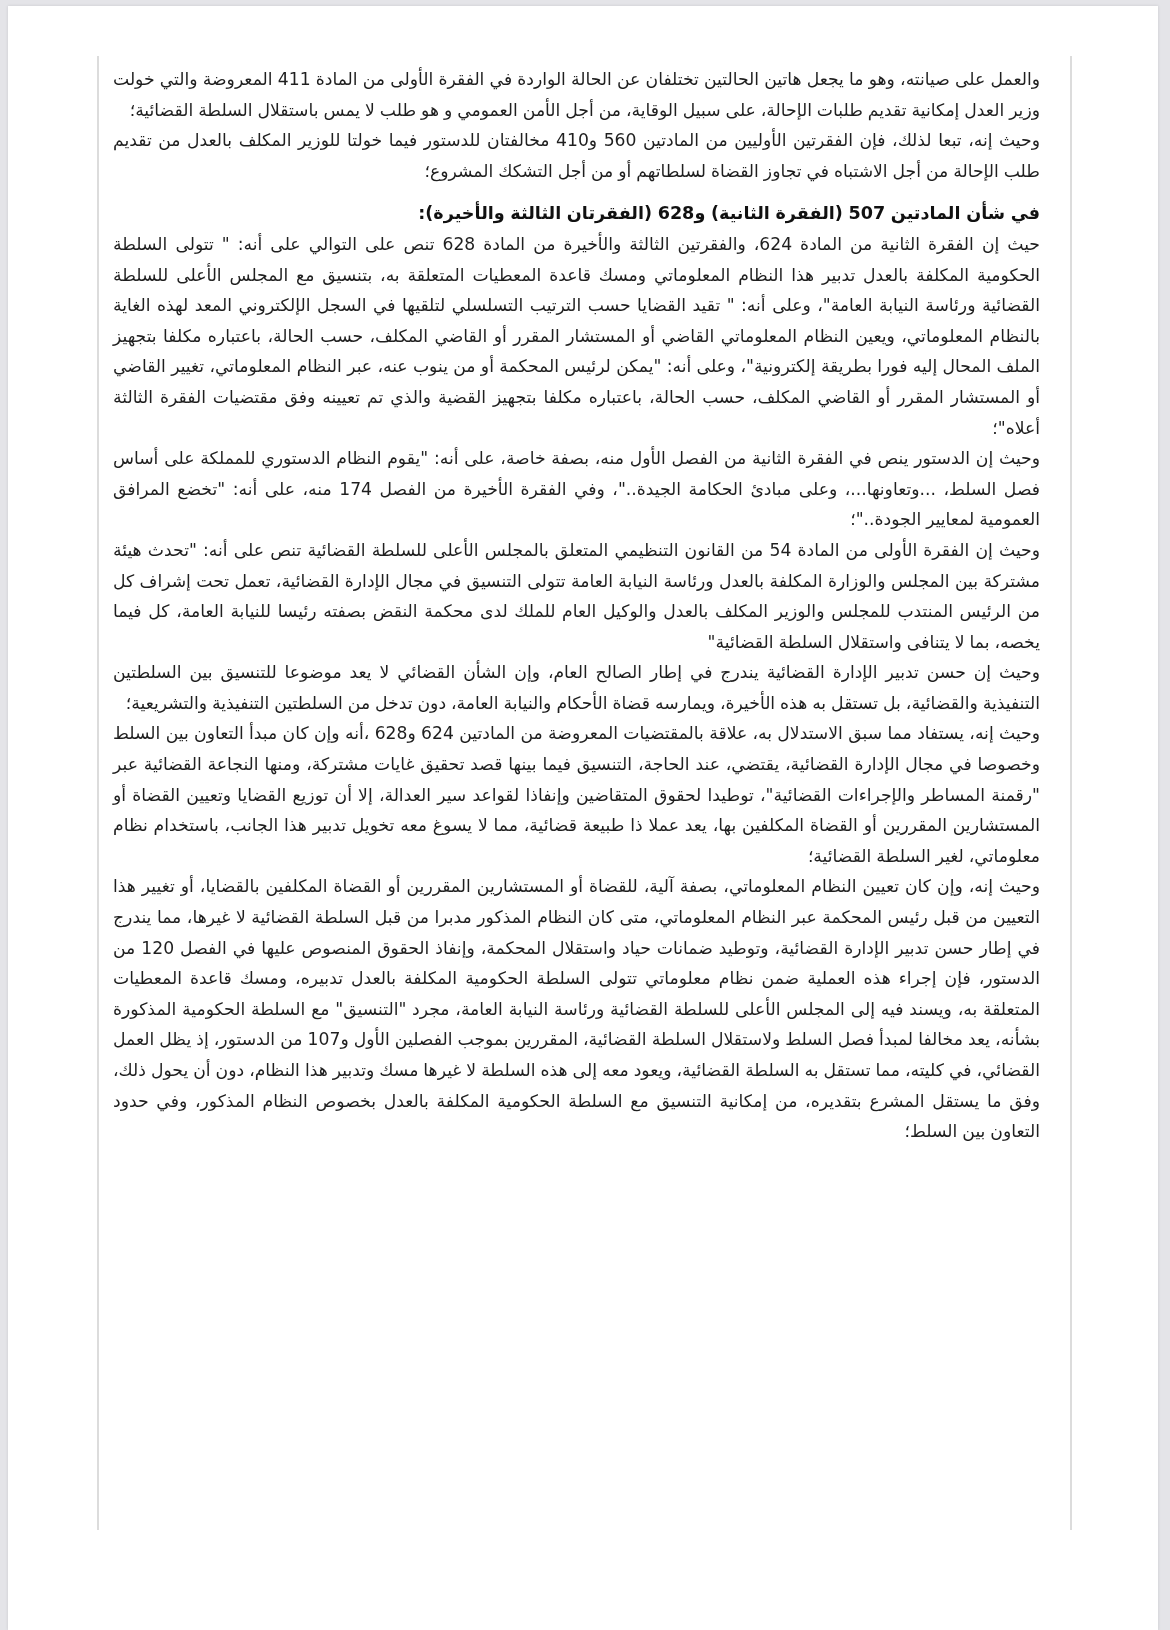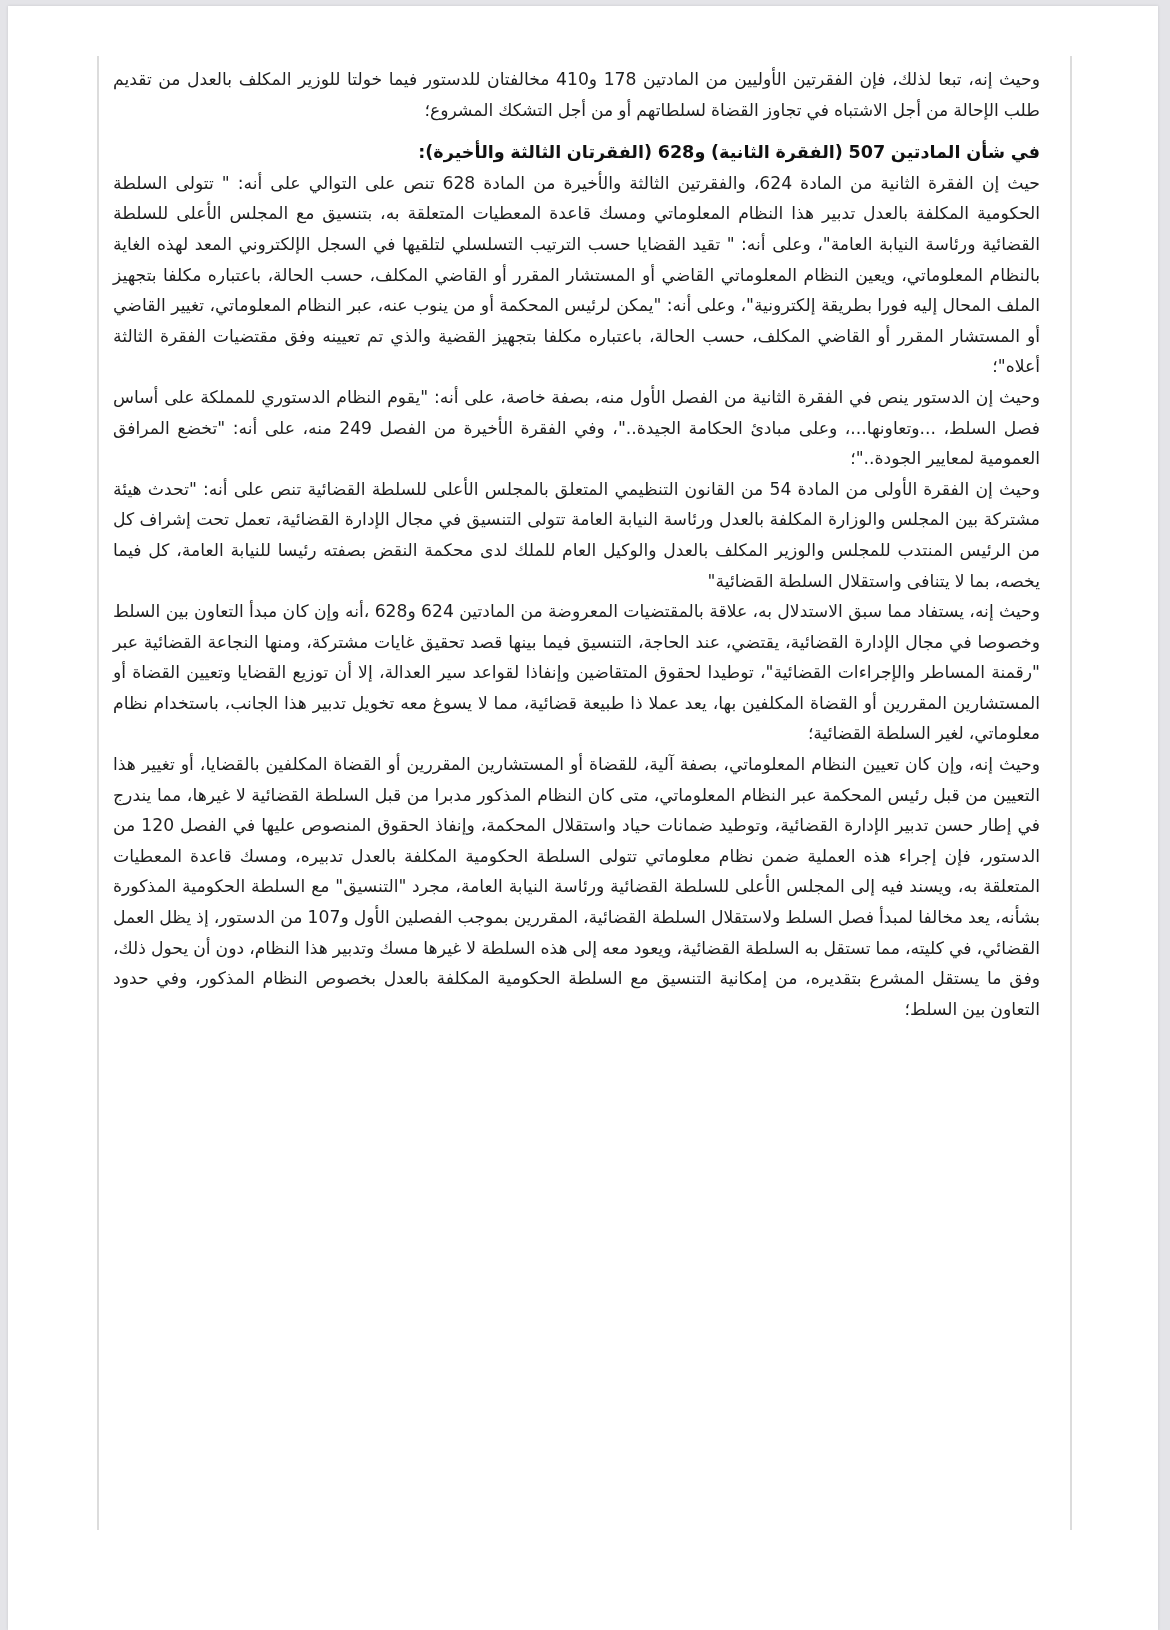--- a/index.html
+++ b/index.html
@@ -58,22 +58,24 @@
       margin-top: 12px;
       font-size: 17.6px;
     }
   </style>
 </head>
 <body>
 
 <div class="sheet">
   <div class="column">
     <div class="text">
-      <p>وحيث إنه، تبعا لذلك، فإن الفقرتين الأوليين من المادتين 178 و410 مخالفتان للدستور فيما خولتا للوزير المكلف بالعدل من تقديم طلب الإحالة من أجل الاشتباه في تجاوز القضاة لسلطاتهم أو من أجل التشكك المشروع؛</p>
+      <p>والعمل على صيانته، وهو ما يجعل هاتين الحالتين تختلفان عن الحالة الواردة في الفقرة الأولى من المادة 411 المعروضة والتي خولت وزير العدل إمكانية تقديم طلبات الإحالة، على سبيل الوقاية، من أجل الأمن العمومي و هو طلب لا يمس باستقلال السلطة القضائية؛</p>
+      <p>وحيث إنه، تبعا لذلك، فإن الفقرتين الأوليين من المادتين 560 و410 مخالفتان للدستور فيما خولتا للوزير المكلف بالعدل من تقديم طلب الإحالة من أجل الاشتباه في تجاوز القضاة لسلطاتهم أو من أجل التشكك المشروع؛</p>
       <p class="heading">في شأن المادتين 507 (الفقرة الثانية) و628 (الفقرتان الثالثة والأخيرة):</p>
       <p>حيث إن الفقرة الثانية من المادة 624، والفقرتين الثالثة والأخيرة من المادة 628 تنص على التوالي على أنه: " تتولى السلطة الحكومية المكلفة بالعدل تدبير هذا النظام المعلوماتي ومسك قاعدة المعطيات المتعلقة به، بتنسيق مع المجلس الأعلى للسلطة القضائية ورئاسة النيابة العامة"، وعلى أنه: " تقيد القضايا حسب الترتيب التسلسلي لتلقيها في السجل الإلكتروني المعد لهذه الغاية بالنظام المعلوماتي، ويعين النظام المعلوماتي القاضي أو المستشار المقرر أو القاضي المكلف، حسب الحالة، باعتباره مكلفا بتجهيز الملف المحال إليه فورا بطريقة إلكترونية"، وعلى أنه: "يمكن لرئيس المحكمة أو من ينوب عنه، عبر النظام المعلوماتي، تغيير القاضي أو المستشار المقرر أو القاضي المكلف، حسب الحالة، باعتباره مكلفا بتجهيز القضية والذي تم تعيينه وفق مقتضيات الفقرة الثالثة أعلاه"؛</p>
-      <p>وحيث إن الدستور ينص في الفقرة الثانية من الفصل الأول منه، بصفة خاصة، على أنه: "يقوم النظام الدستوري للمملكة على أساس فصل السلط، ...وتعاونها...، وعلى مبادئ الحكامة الجيدة.."، وفي الفقرة الأخيرة من الفصل 249 منه، على أنه: "تخضع المرافق العمومية لمعايير الجودة.."؛</p>
+      <p>وحيث إن الدستور ينص في الفقرة الثانية من الفصل الأول منه، بصفة خاصة، على أنه: "يقوم النظام الدستوري للمملكة على أساس فصل السلط، ...وتعاونها...، وعلى مبادئ الحكامة الجيدة.."، وفي الفقرة الأخيرة من الفصل 174 منه، على أنه: "تخضع المرافق العمومية لمعايير الجودة.."؛</p>
       <p>وحيث إن الفقرة الأولى من المادة 54 من القانون التنظيمي المتعلق بالمجلس الأعلى للسلطة القضائية تنص على أنه: "تحدث هيئة مشتركة بين المجلس والوزارة المكلفة بالعدل ورئاسة النيابة العامة تتولى التنسيق في مجال الإدارة القضائية، تعمل تحت إشراف كل من الرئيس المنتدب للمجلس والوزير المكلف بالعدل والوكيل العام للملك لدى محكمة النقض بصفته رئيسا للنيابة العامة، كل فيما يخصه، بما لا يتنافى واستقلال السلطة القضائية"</p>
+      <p>وحيث إن حسن تدبير الإدارة القضائية يندرج في إطار الصالح العام، وإن الشأن القضائي لا يعد موضوعا للتنسيق بين السلطتين التنفيذية والقضائية، بل تستقل به هذه الأخيرة، ويمارسه قضاة الأحكام والنيابة العامة، دون تدخل من السلطتين التنفيذية والتشريعية؛</p>
       <p>وحيث إنه، يستفاد مما سبق الاستدلال به، علاقة بالمقتضيات المعروضة من المادتين 624 و628 ،أنه وإن كان مبدأ التعاون بين السلط وخصوصا في مجال الإدارة القضائية، يقتضي، عند الحاجة، التنسيق فيما بينها قصد تحقيق غايات مشتركة، ومنها النجاعة القضائية عبر "رقمنة المساطر والإجراءات القضائية"، توطيدا لحقوق المتقاضين وإنفاذا لقواعد سير العدالة، إلا أن توزيع القضايا وتعيين القضاة أو المستشارين المقررين أو القضاة المكلفين بها، يعد عملا ذا طبيعة قضائية، مما لا يسوغ معه تخويل تدبير هذا الجانب، باستخدام نظام معلوماتي، لغير السلطة القضائية؛</p>
       <p>وحيث إنه، وإن كان تعيين النظام المعلوماتي، بصفة آلية، للقضاة أو المستشارين المقررين أو القضاة المكلفين بالقضايا، أو تغيير هذا التعيين من قبل رئيس المحكمة عبر النظام المعلوماتي،  متى كان النظام المذكور مدبرا من قبل السلطة القضائية لا غيرها، مما يندرج في إطار حسن تدبير الإدارة القضائية، وتوطيد ضمانات حياد واستقلال المحكمة، وإنفاذ الحقوق المنصوص عليها في الفصل 120 من الدستور، فإن إجراء هذه العملية ضمن نظام معلوماتي تتولى السلطة الحكومية المكلفة بالعدل تدبيره، ومسك قاعدة المعطيات المتعلقة به، ويسند فيه إلى المجلس الأعلى للسلطة القضائية ورئاسة النيابة العامة، مجرد "التنسيق" مع السلطة الحكومية المذكورة بشأنه، يعد مخالفا  لمبدأ فصل السلط ولاستقلال السلطة القضائية، المقررين بموجب الفصلين الأول و107 من الدستور، إذ يظل العمل القضائي، في كليته، مما تستقل به السلطة القضائية، ويعود معه إلى هذه السلطة لا غيرها مسك وتدبير هذا النظام، دون أن يحول ذلك، وفق ما يستقل المشرع بتقديره، من إمكانية التنسيق مع السلطة الحكومية المكلفة بالعدل بخصوص النظام المذكور، وفي حدود التعاون بين السلط؛</p>
     </div>
   </div>
 </div>
 
 </body></html>

